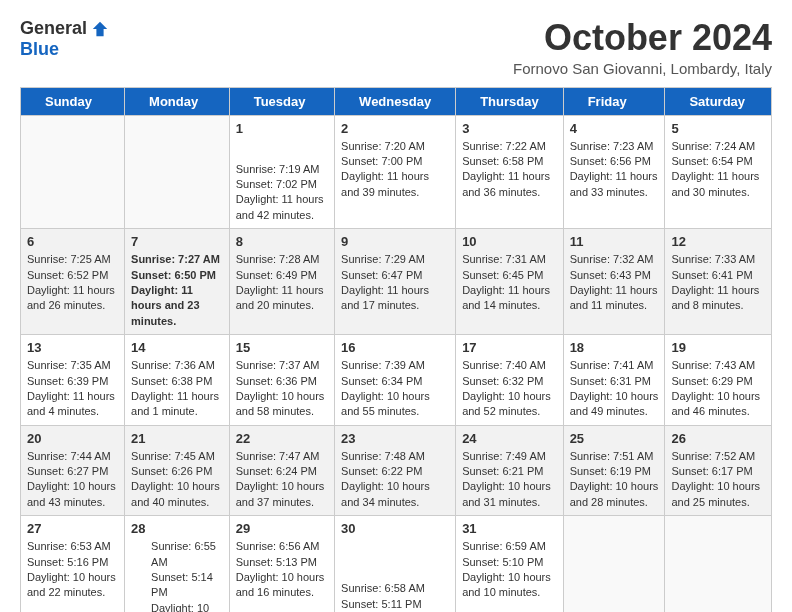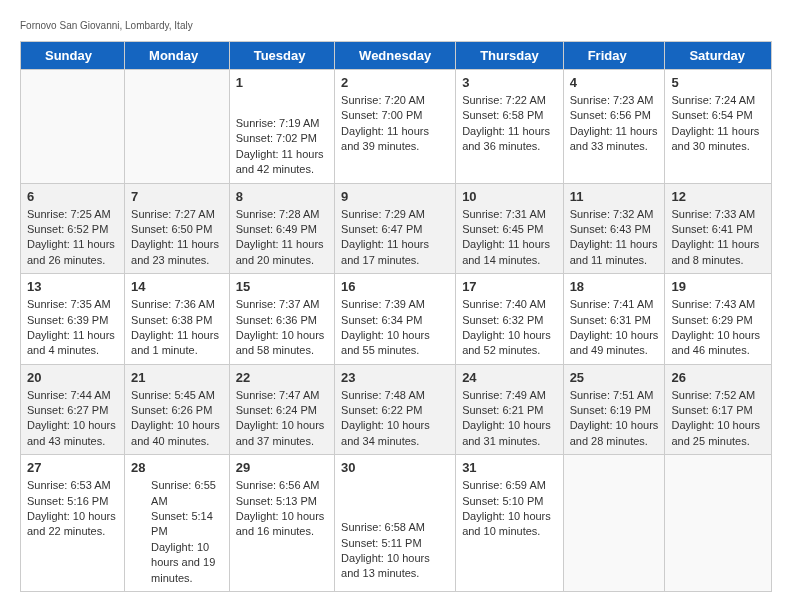--- a/index.html
+++ b/index.html
@@ -45,21 +45,21 @@
     .title-area {
       text-align: right;
     }
     .month-title {
       font-size: 36px;
       font-weight: bold;
       color: #333;
       line-height: 1.1;
     }
     .location-title {
-      font-size: 10px;
+      font-size: 15px;
       color: #555;
       margin-top: 2px;
     }
     .calendar {
       width: 100%;
       border-collapse: collapse;
       margin: 0 10px;
       width: calc(100% - 20px);
     }
     .calendar th {
@@ -95,21 +95,31 @@
       line-height: 1.4;
     }
     .row-shaded td {
       background-color: #f2f2f2;
     }
   </style>
 </head>
 <body>
 
 <div class="header-area">
+  <div class="logo">
+    <div class="logo-text">
+      <span class="logo-general">General</span>
+      <svg class="logo-icon" viewBox="0 0 20 20">
+        <polygon points="10,2 18,10 14,10 14,18 6,18 6,10 2,10" fill="#1565c0"></polygon>
+      </svg>
+    </div>
+    <span class="logo-blue">Blue</span>
+  </div>
   <div class="title-area">
+    <div class="month-title">October 2024</div>
     <div class="location-title">Fornovo San Giovanni, Lombardy, Italy</div>
   </div>
 </div>
 
 <table class="calendar">
   <thead>
     <tr>
     <th>Sunday</th>
         <th>Monday</th>
         <th>Tuesday</th>
@@ -156,21 +166,21 @@
       </tr>
       <tr class="row-shaded">
         <td>
           <span class="day-number">6</span>
           <div class="cell-content" style="white-space: pre-line;">Sunrise: 7:25 AM
 Sunset: 6:52 PM
 Daylight: 11 hours and 26 minutes.</div>
         </td>
         <td>
           <span class="day-number">7</span>
-          <div class="cell-content" style="white-space: pre-line;">Sunrise: 7:27 AM
+          <div class="cell-content" style="white-space: pre-line; font-weight: bold;">Sunrise: 7:27 AM
 Sunset: 6:50 PM
 Daylight: 11 hours and 23 minutes.</div>
         </td>
         <td>
           <span class="day-number">8</span>
           <div class="cell-content" style="white-space: pre-line;">Sunrise: 7:28 AM
 Sunset: 6:49 PM
 Daylight: 11 hours and 20 minutes.</div>
         </td>
         <td>
@@ -244,21 +254,21 @@
       </tr>
       <tr class="row-shaded">
         <td>
           <span class="day-number">20</span>
           <div class="cell-content" style="white-space: pre-line;">Sunrise: 7:44 AM
 Sunset: 6:27 PM
 Daylight: 10 hours and 43 minutes.</div>
         </td>
         <td>
           <span class="day-number">21</span>
-          <div class="cell-content" style="white-space: pre-line;">Sunrise: 5:45 AM
+          <div class="cell-content" style="white-space: pre-line;">Sunrise: 7:45 AM
 Sunset: 6:26 PM
 Daylight: 10 hours and 40 minutes.</div>
         </td>
         <td>
           <span class="day-number">22</span>
           <div class="cell-content" style="white-space: pre-line;">Sunrise: 7:47 AM
 Sunset: 6:24 PM
 Daylight: 10 hours and 37 minutes.</div>
         </td>
         <td>

